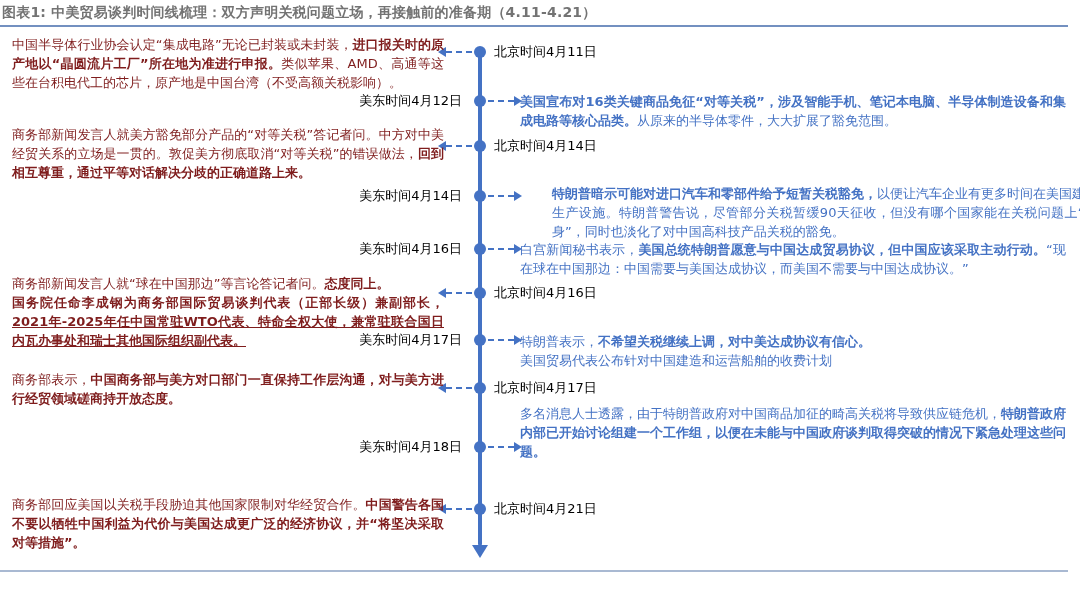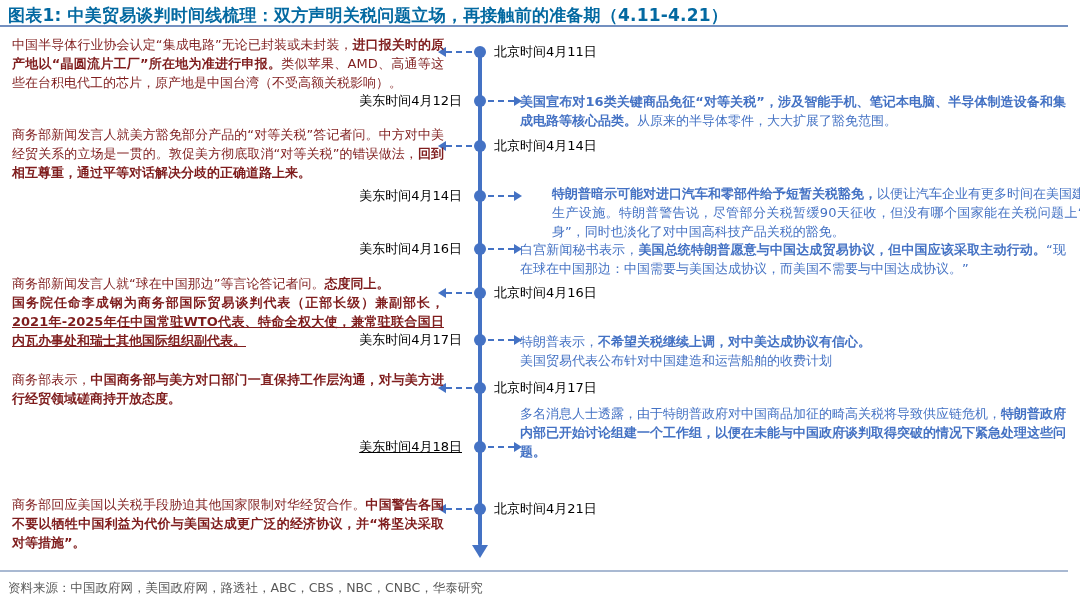--- a/index.html
+++ b/index.html
@@ -1,19 +1,19 @@
 <!DOCTYPE html>
 <html><head>
 <meta charset="utf-8">
 <style>
   html,body{margin:0;padding:0;background:#ffffff;}
   body{font-family:"DejaVu Sans","Liberation Sans",sans-serif;}
   .page{position:relative;width:1080px;height:603px;background:#ffffff;overflow:hidden;}
 
-  .title{position:absolute;left:8px;top:4px;font-size:17px;font-weight:700;color:#0369a1;white-space:nowrap;letter-spacing:0.2px;}
+  .title{position:absolute;left:2px;top:4px;font-size:14px;font-weight:700;color:#737373;white-space:nowrap;letter-spacing:0.2px;}
   .title-rule{position:absolute;left:0;top:25px;width:1068px;height:2px;background:#7390c0;}
 
   .vline{position:absolute;left:478px;top:47px;width:4px;height:499px;background:#4472c4;border-radius:2px;}
   .vline-arrow{position:absolute;left:472px;top:545px;width:0;height:0;
     border-left:8px solid transparent;border-right:8px solid transparent;border-top:13px solid #4472c4;}
 
   .node{position:absolute;left:474px;width:12px;height:12px;border-radius:50%;background:#4472c4;}
 
   .dash{position:absolute;width:26px;height:0;border-top:2px dashed #4472c4;}
   .ah{position:absolute;width:0;height:0;border-top:5px solid transparent;border-bottom:5px solid transparent;}
@@ -80,24 +80,23 @@
       <div class="date date-us" style="top: 331px;">美东时间4月17日</div>
       <div class="evt evt-us" style="top: 332px;"><span class="">特朗普表示，</span><span class="b ">不希望关税继续上调，对中美达成协议有信心。</span><br><span class="">美国贸易代表公布针对中国建造和运营船舶的收费计划</span></div>
       <div class="node" style="top: 382px;"></div>
       <div class="dash" style="top: 387px; left: 446px;"></div>
       <div class="ah ah-left" style="top: 383px; left: 438px;"></div>
       <div class="date date-cn" style="top: 379px;">北京时间4月17日</div>
       <div class="evt evt-cn" style="top: 370px;"><span class="">商务部表示，</span><span class="b ">中国商务部与美方对口部门一直保持工作层沟通，对与美方进行经贸领域磋商持开放态度。</span></div>
       <div class="node" style="top: 441px;"></div>
       <div class="dash" style="top: 446px; left: 488px;"></div>
       <div class="ah ah-right" style="top: 442px; left: 514px;"></div>
-      <div class="date date-us" style="top: 438px; text-decoration: underline;">美东时间4月18日</div>
+      <div class="date date-us" style="top: 438px;">美东时间4月18日</div>
       <div class="evt evt-us" style="top: 404px;"><span class="">多名消息人士透露，由于特朗普政府对中国商品加征的畸高关税将导致供应链危机，</span><span class="b ">特朗普政府内部已开始讨论组建一个工作组，以便在未能与中国政府谈判取得突破的情况下紧急处理这些问题。</span><br></div>
       <div class="node" style="top: 503px;"></div>
       <div class="dash" style="top: 508px; left: 446px;"></div>
       <div class="ah ah-left" style="top: 504px; left: 438px;"></div>
       <div class="date date-cn" style="top: 500px;">北京时间4月21日</div>
       <div class="evt evt-cn" style="top: 495px;"><span class="">商务部回应美国以关税手段胁迫其他国家限制对华经贸合作。</span><span class="b ">中国警告各国不要以牺牲中国利益为代价与美国达成更广泛的经济协议，并“将坚决采取对等措施”。</span></div>
     </div>
 
   <div class="footer-rule"></div>
-  <div class="source"><span>资料来源：</span><span>中国政府网，美国政府网，路透社，ABC，CBS，NBC，CNBC，华泰研究</span></div>
 </div>
 
 </body></html>

